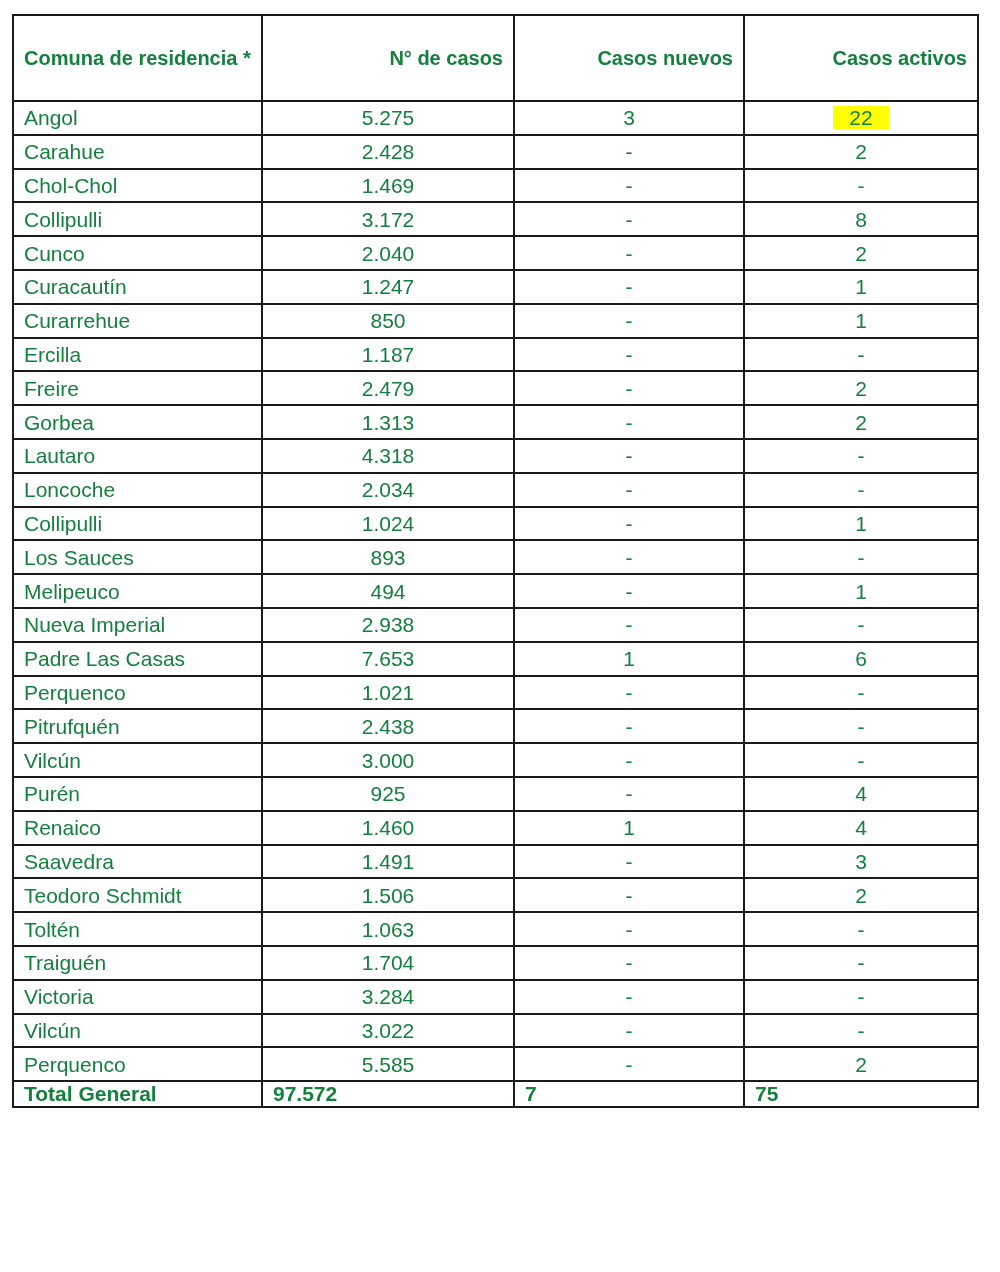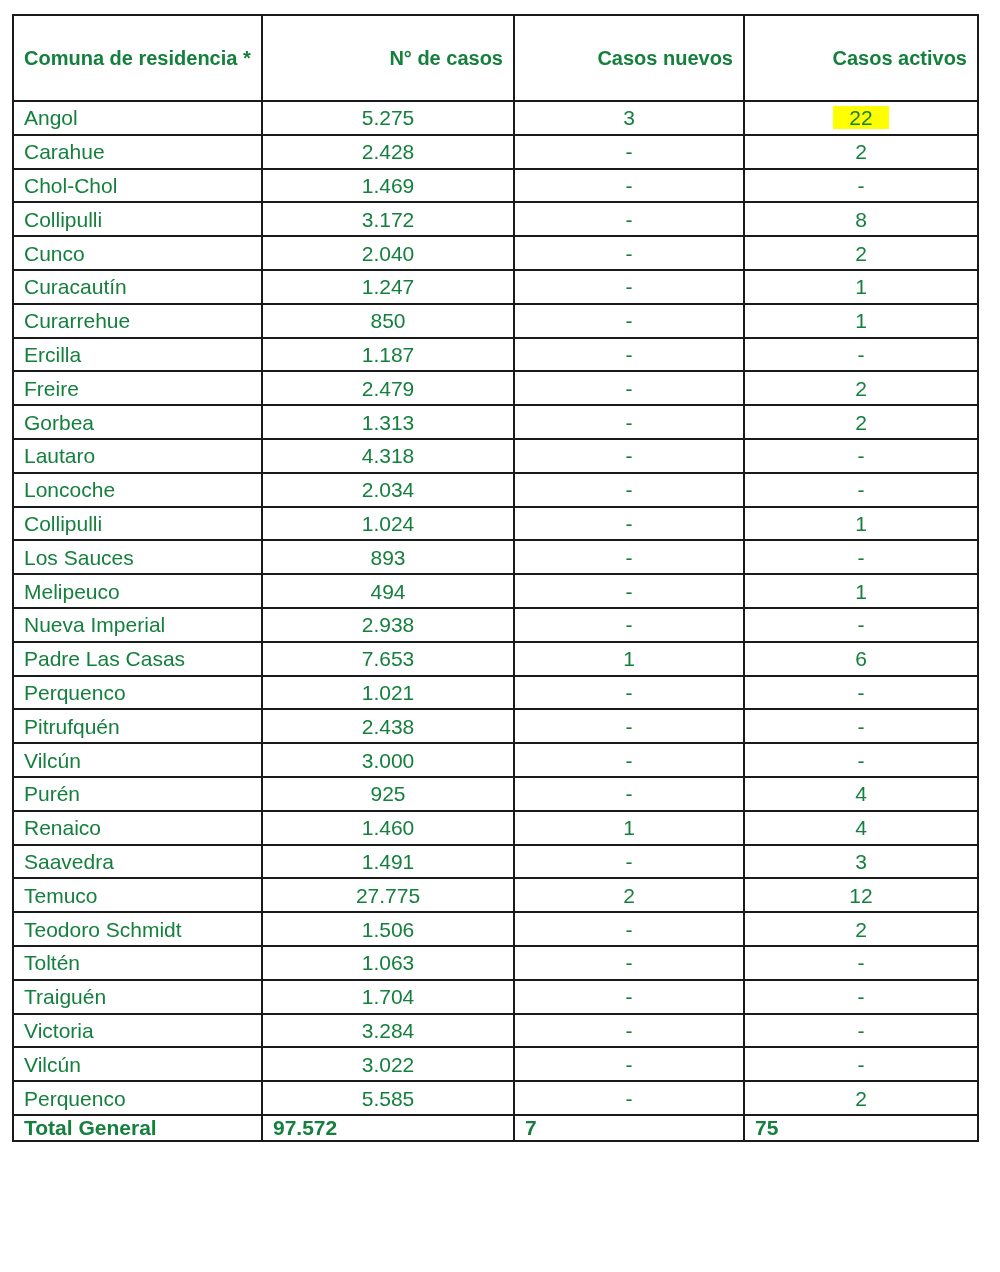--- a/index.html
+++ b/index.html
@@ -178,26 +178,20 @@
       <td>1</td>
       <td>4</td>
     </tr>
       <tr style="">
       <td class="name">Saavedra</td>
       <td>1.491</td>
       <td>-</td>
       <td>3</td>
     </tr>
       <tr style="">
-      <td class="name">Temuco</td>
-      <td>27.775</td>
-      <td>2</td>
-      <td>12</td>
-    </tr>
-      <tr style="">
       <td class="name">Teodoro Schmidt</td>
       <td>1.506</td>
       <td>-</td>
       <td>2</td>
     </tr>
       <tr style="">
       <td class="name">Toltén</td>
       <td>1.063</td>
       <td>-</td>
       <td>-</td>

